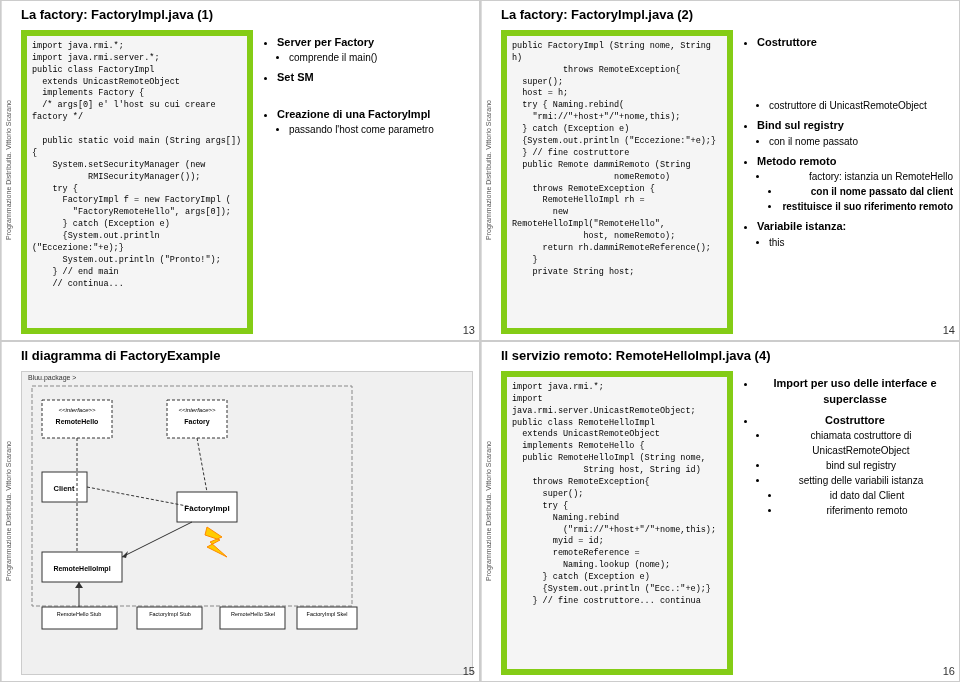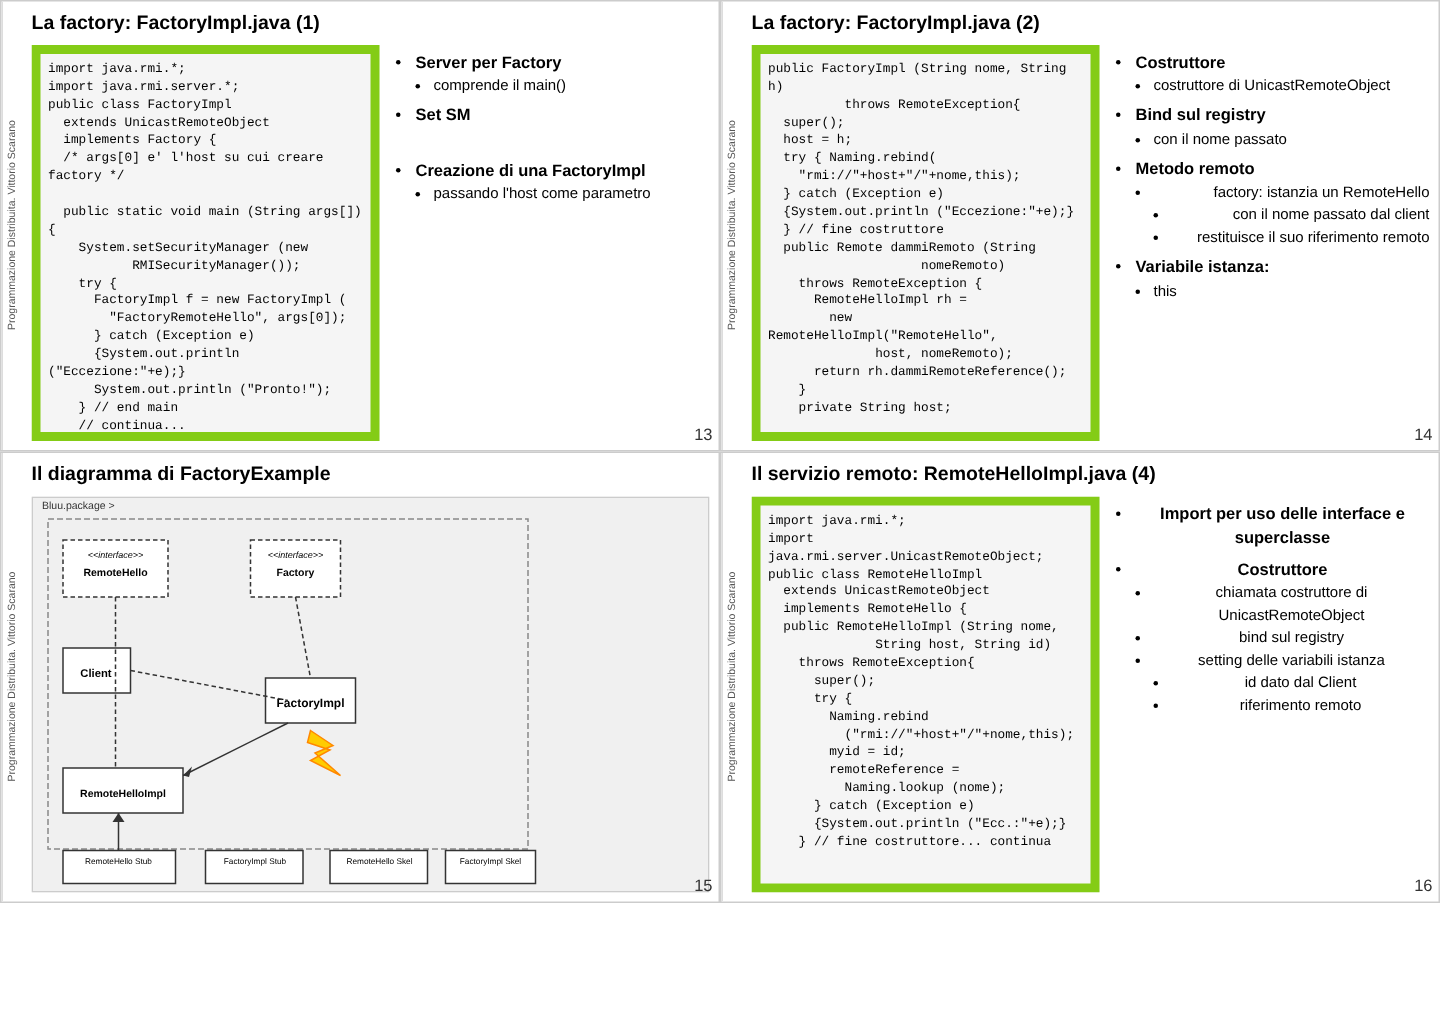--- a/index.html
+++ b/index.html
@@ -10,21 +10,21 @@
       height: 682px;
       overflow: hidden;
       font-size: 11px;
     }
 
     .grid {
       display: grid;
       grid-template-columns: 1fr 1fr;
       grid-template-rows: 1fr 1fr;
       width: 960px;
-      height: 602px;
+      height: 682px;
     }
 
     .cell {
       border: 1px solid #ccc;
       position: relative;
       display: flex;
       flex-direction: row;
       overflow: hidden;
     }
 
@@ -192,31 +192,31 @@
     throws RemoteException {
       RemoteHelloImpl rh =
         new RemoteHelloImpl("RemoteHello",
               host, nomeRemoto);
       return rh.dammiRemoteReference();
     }
     private String host;</div>
         <div class="bullets">
           <ul style="list-style:disc; padding-left:14px;">
             <li style="font-weight:bold; font-size:11px; margin-top:4px;">Costruttore</li>
-            <ul style="list-style:disc; padding-left:12px;">
+            <ul style="list-style:disc; padding-left:12px;margin-top:48px;">
               <li>costruttore di UnicastRemoteObject</li>
             </ul>
             <li style="font-weight:bold; font-size:11px; margin-top:4px;">Bind sul registry</li>
             <ul style="list-style:disc; padding-left:12px;">
               <li>con il nome passato</li>
             </ul>
             <li style="font-weight:bold; font-size:11px; margin-top:4px;">Metodo remoto</li>
             <ul style="list-style:disc; padding-left:12px;text-align:right;">
               <li>factory: istanzia un RemoteHello</li>
-              <ul style="list-style:disc; padding-left:12px;">
+              <ul style="list-style:disc; padding-left:12px;font-weight:bold;">
                 <li>con il nome passato dal client</li>
                 <li>restituisce il suo riferimento remoto</li>
               </ul>
             </ul>
             <li style="font-weight:bold; font-size:11px; margin-top:4px;">Variabile istanza:</li>
             <ul style="list-style:disc; padding-left:12px;">
               <li>this</li>
             </ul>
           </ul>
         </div>

